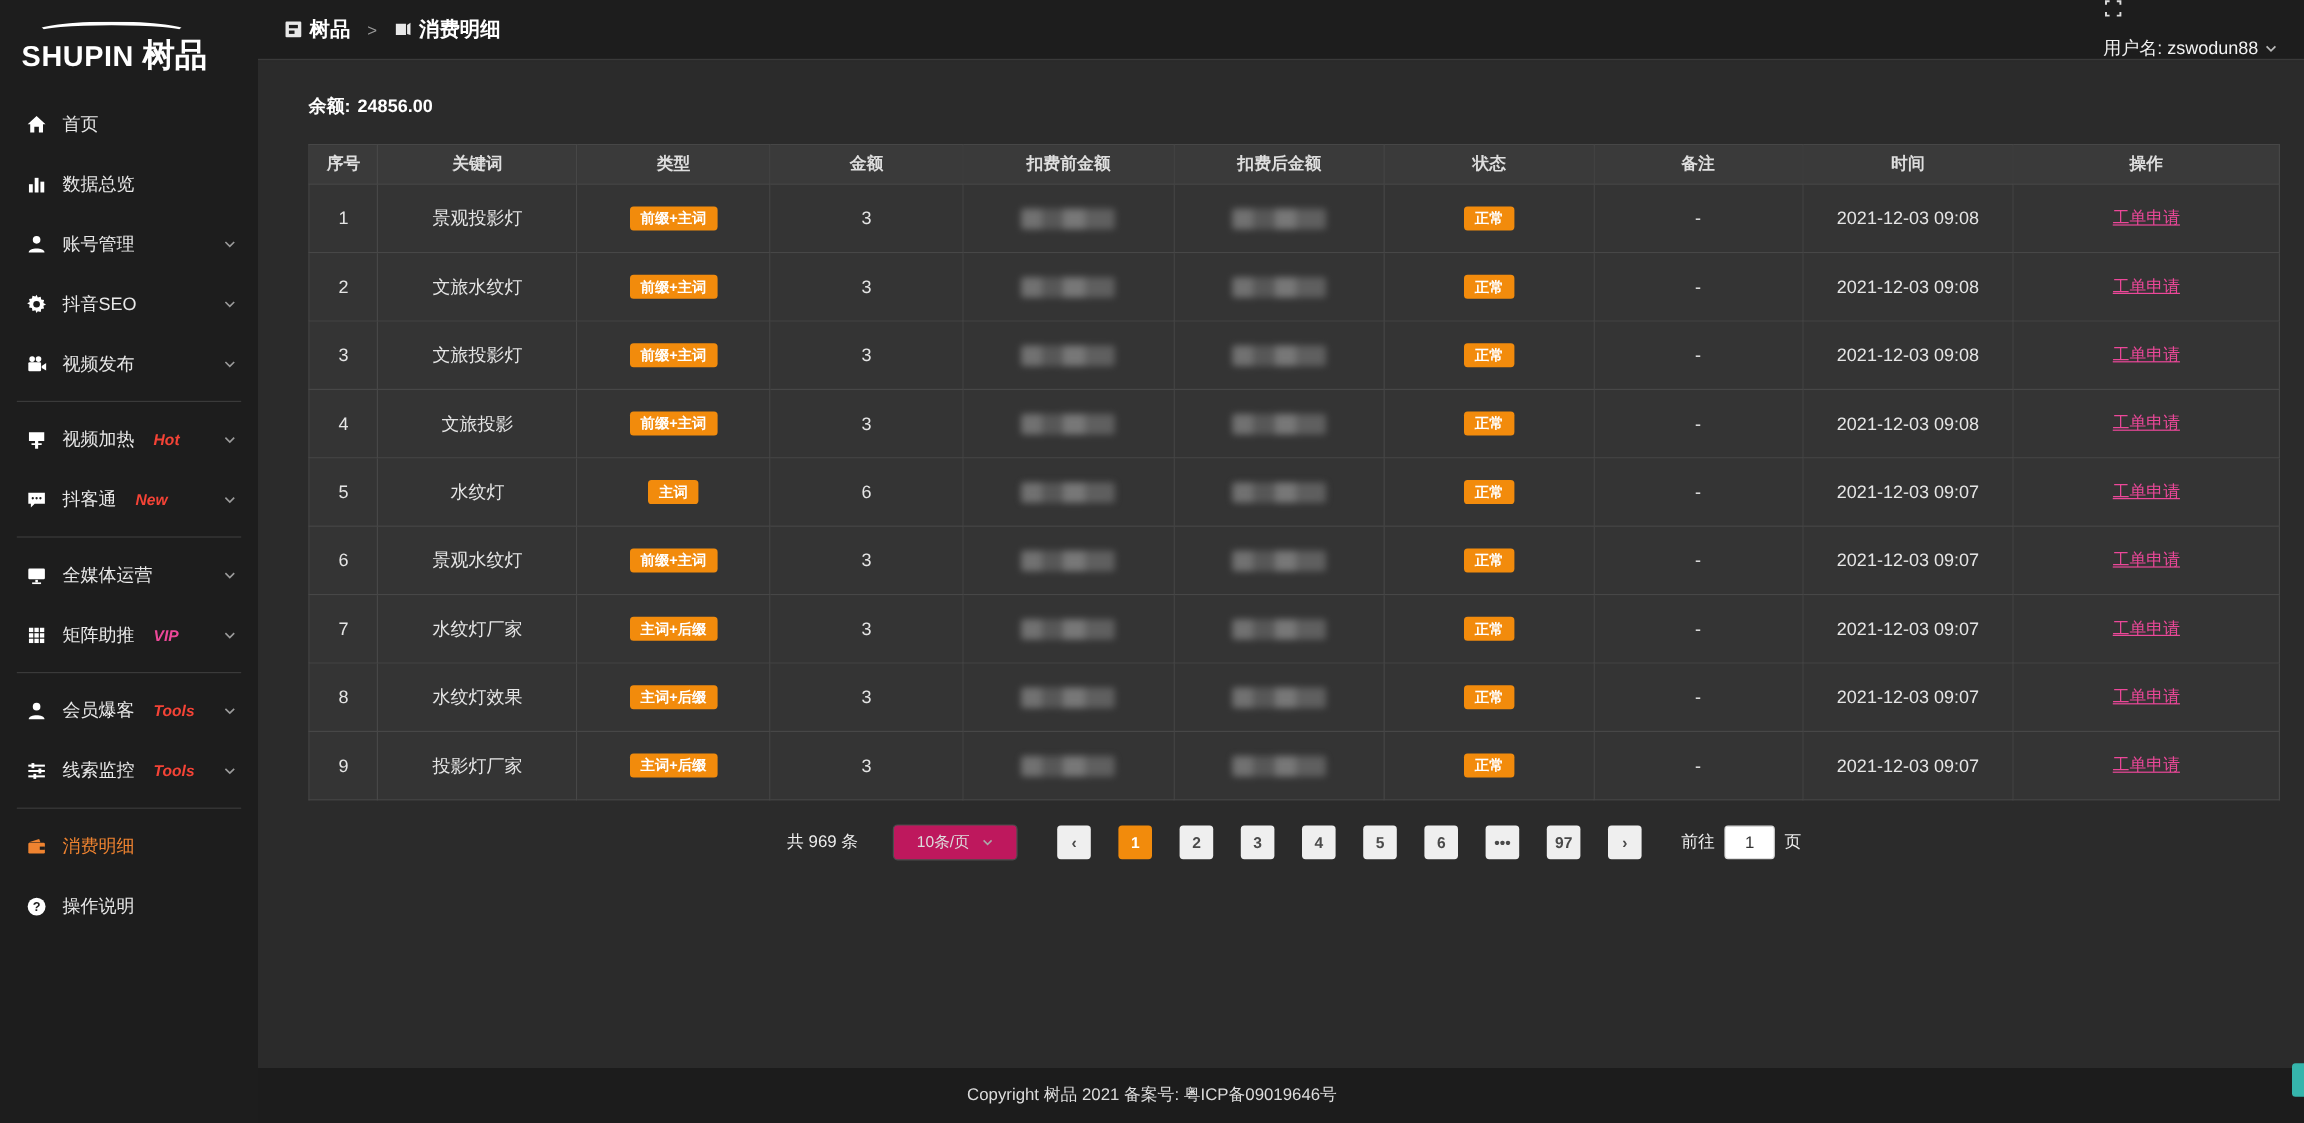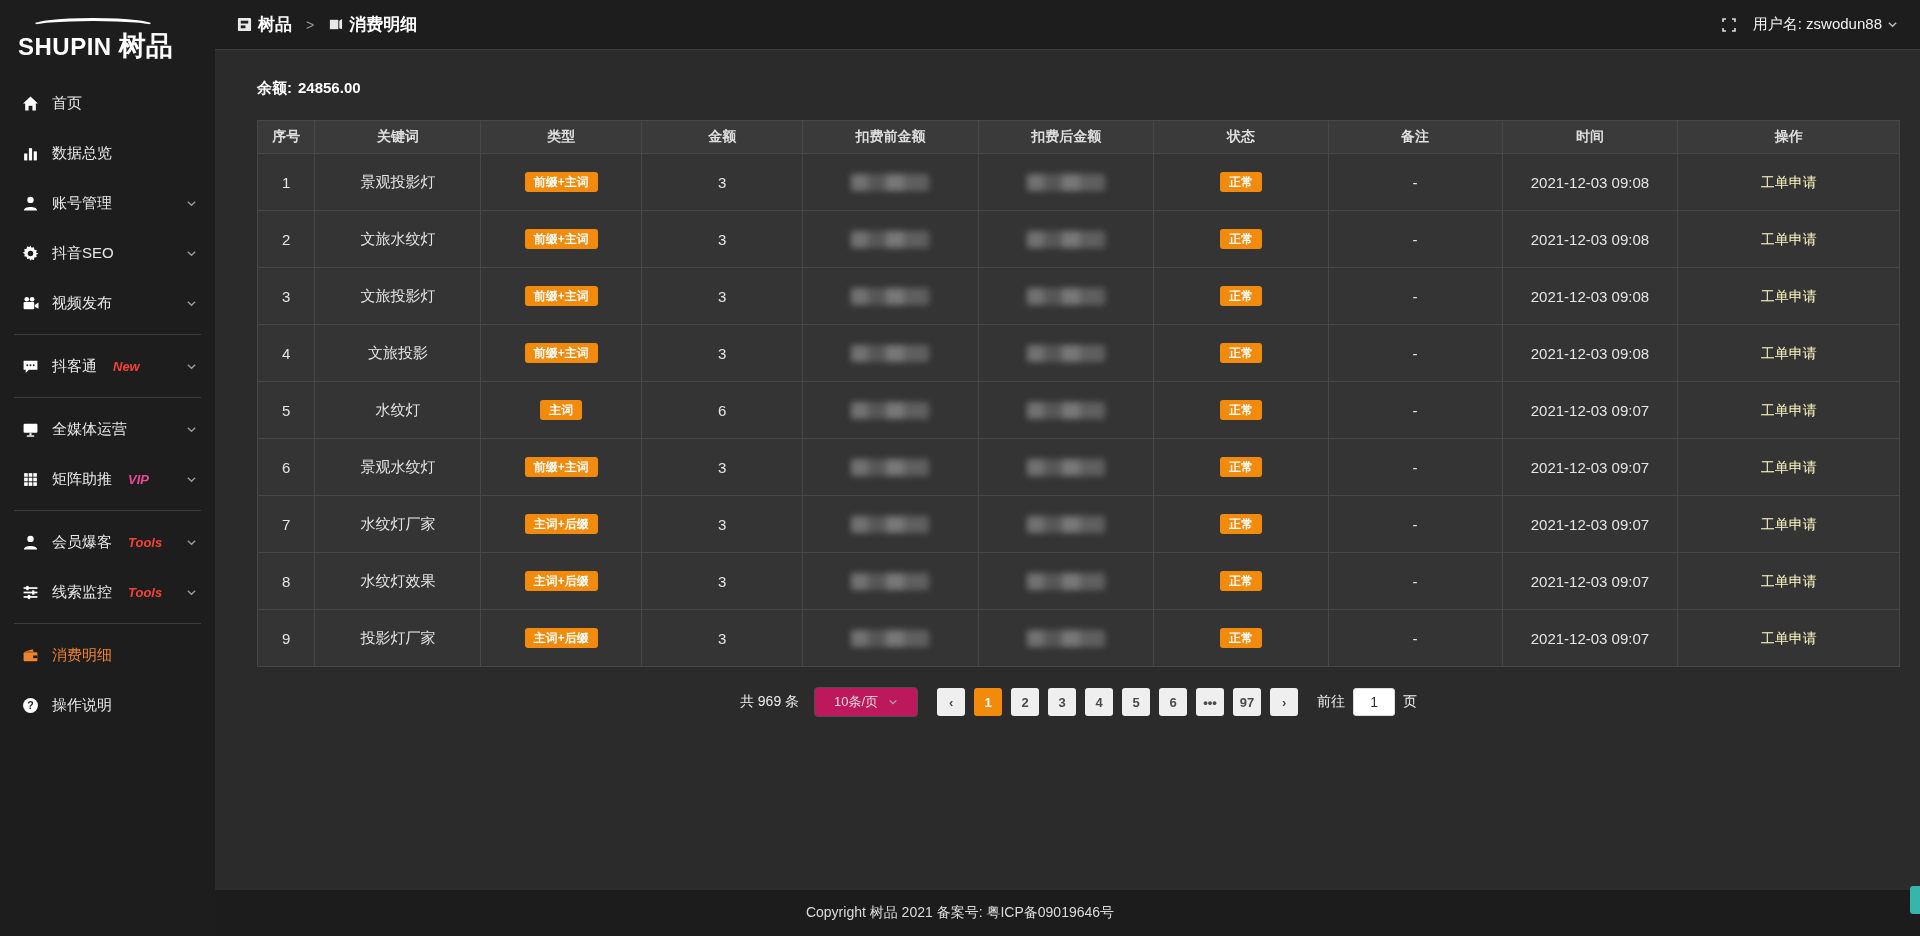--- a/index.html
+++ b/index.html
@@ -38,21 +38,21 @@
   
   .topbar {
     position:absolute; left:215px; top:0; right:0; height:50px;
     background:#1d1d1d; border-bottom:1px solid #3a3a3a;
     display:flex; align-items:center; padding:0 22px;
   }
   .crumb { display:flex; align-items:center; font-size:17px; font-weight:700; color:#fff; }
   .crumb .b-icon { display:inline-flex; margin-right:6px; color:#e8e8e8; }
   .crumb .b-icon svg { width:15px; height:15px; }
   .crumb-sep { color:#9a9a9a; font-size:14px; font-weight:400; margin:0 14px; }
-  .top-right { margin-left:auto; display:flex; align-items:center; gap:16px; }
+  .top-right { margin-left:auto; display:flex; gap:16px;flex-direction:column; }
   .fs-icon { display:inline-flex; color:#ddd; cursor:pointer; }
   .fs-icon svg { width:16px; height:16px; }
   .username { font-size:15px; color:#f2f2f2; display:flex; align-items:center; gap:5px; cursor:pointer; }
   .username svg { width:11px; height:11px; color:#bbb; }
 
   
   .main { position:absolute; left:215px; top:51px; right:0; bottom:46px; background:#2b2b2b; padding:28px 20px 0 42px; }
   .balance { font-size:15px; font-weight:700; color:#fff; margin-bottom:22px; }
   .balance .bv { margin-left:6px; }
 
@@ -66,24 +66,24 @@
   table.data tbody td { height:57px; }
   .type-badge, .status-badge {
     display:inline-block; background:#f28b0c; color:#fff; font-size:12px; font-weight:700;
     padding:4px 9px; border-radius:3px; line-height:1;
   }
   .masked {
     width:78px; height:17px; margin:0 auto; border-radius:2px; opacity:.6;
     background:linear-gradient(90deg,#9a9a9a 0 22%,#6f6f6f 22% 45%,#a5a5a5 45% 68%,#7c7c7c 68% 100%);
     filter:blur(3px);
   }
-  .action-link { color:#fef9c3; font-size:14px; cursor:pointer; }
+  .action-link { color:#ec4899; font-size:14px; cursor:pointer;text-decoration:underline; }
 
   
-  .pager { display:flex; align-items:center; justify-content:center; gap:9px; margin-top:20px; font-size:14px; color:#eee; }
+  .pager { display:flex; align-items:center; justify-content:center; gap:23px; margin-top:20px; font-size:14px; color:#eee; }
   .pager .total { margin-right:6px; }
   .size-select {
     background:#be185d; border:1px solid #4d4d4d; border-radius:4px; height:30px; min-width:104px;
     display:flex; align-items:center; justify-content:center; gap:10px; color:#ddd; font-size:13px;
     padding:0 10px; cursor:pointer; margin-right:10px;
   }
   .size-select svg { width:10px; height:10px; color:#aaa; }
   .pg-btn {
     min-width:28px; height:28px; padding:0 5px; border:none; border-radius:3px;
     background:#efefef; color:#4a4a4a; font-size:13px; font-weight:700;
@@ -175,20 +175,35 @@
           </svg>
         </span>
         <span class="s-label">视频发布</span>
         <span class="s-chevron">
           <svg viewBox="0 0 12 12" fill="none" stroke="currentColor" stroke-width="1.5">
             <path d="M2 4l4 4 4-4"></path>
           </svg>
         </span>
       </div>
       <div class="side-divider"></div>
+      <div class="side-item">
+        <span class="s-icon">
+          <svg viewBox="0 0 16 16" fill="currentColor">
+            <path d="M2 2h12v7H9.2v1.8H12V12H4v-1.2h2.8V9H2z"></path>
+            <rect x="6.8" y="9" width="2.4" height="6"></rect>
+          </svg>
+        </span>
+        <span class="s-label">视频加热</span>
+        <span class="s-badge" style="color: rgb(244, 67, 54);">Hot</span>
+        <span class="s-chevron">
+          <svg viewBox="0 0 12 12" fill="none" stroke="currentColor" stroke-width="1.5">
+            <path d="M2 4l4 4 4-4"></path>
+          </svg>
+        </span>
+      </div>
       <div class="side-item">
         <span class="s-icon">
           <svg viewBox="0 0 16 16" fill="currentColor">
             <path d="M1.5 2.5h13v8.5h-8L3.5 14v-3H1.5z"></path>
             <g fill="#1d1d1d">
               <circle cx="5" cy="6.8" r=".9"></circle>
               <circle cx="8" cy="6.8" r=".9"></circle>
               <circle cx="11" cy="6.8" r=".9"></circle>
             </g>
           </svg>

